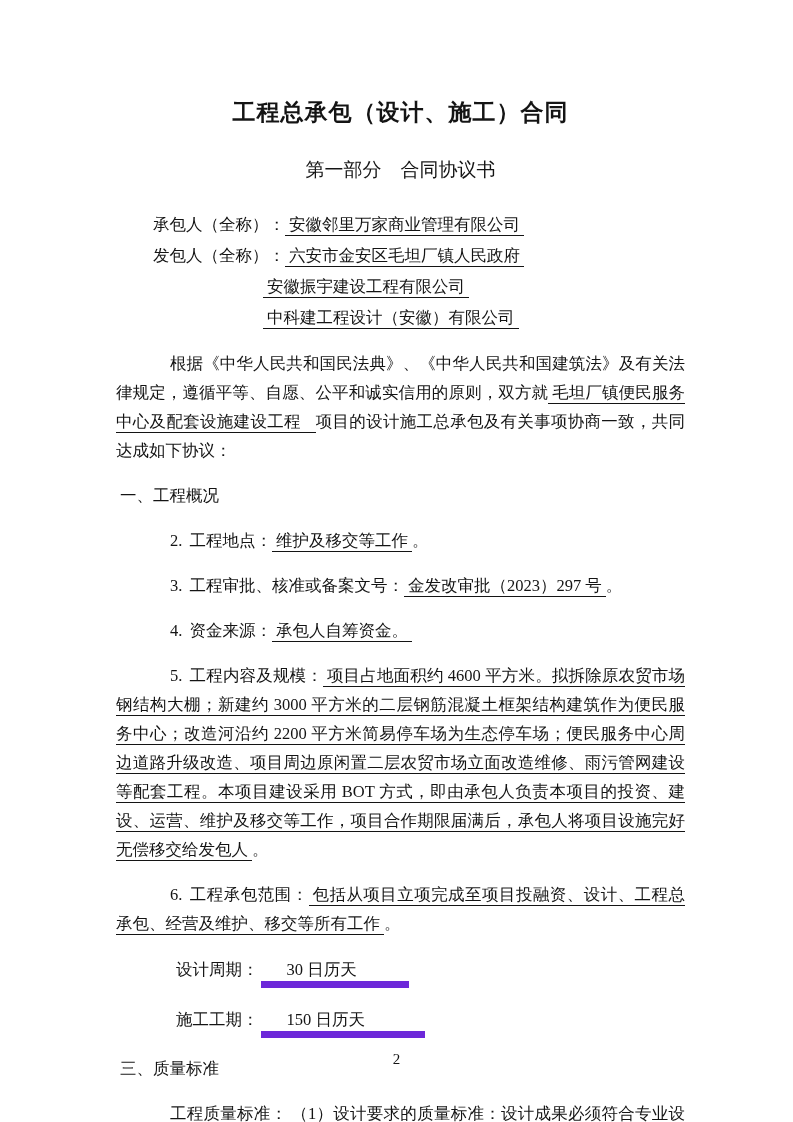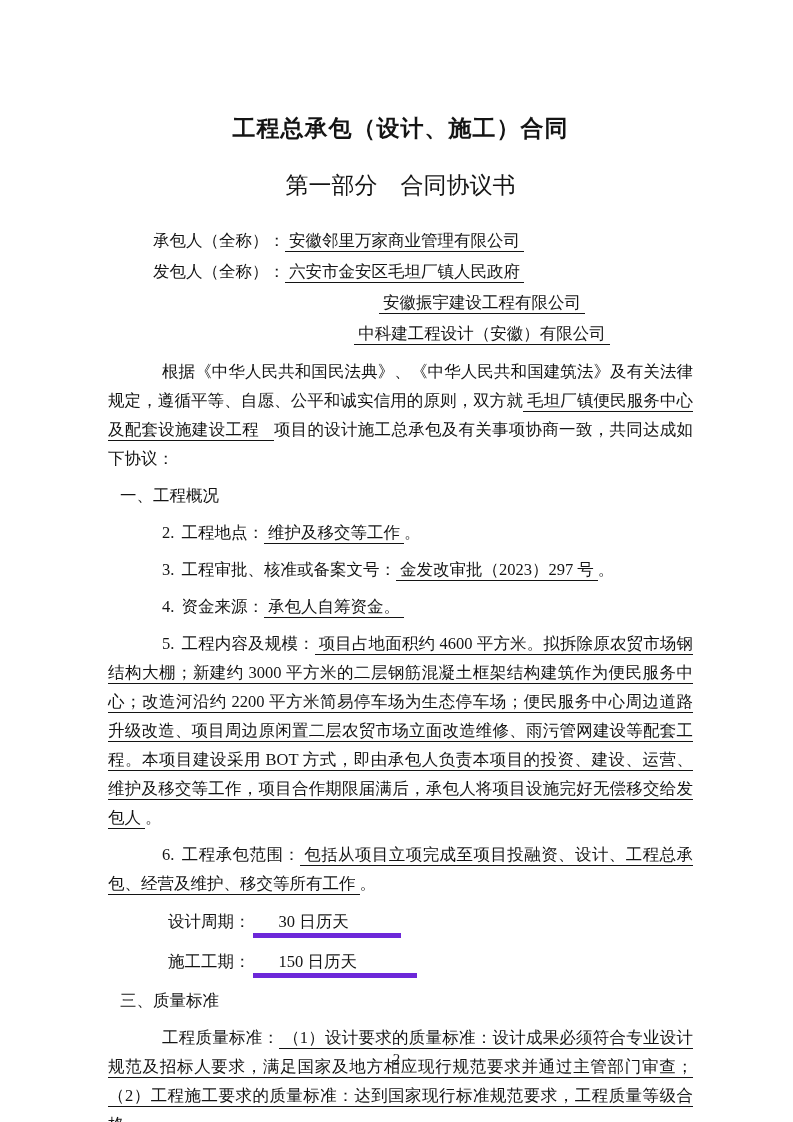--- a/index.html
+++ b/index.html
@@ -13,48 +13,48 @@
     font-family: "Liberation Serif", "DejaVu Serif", serif;
     color: #141414;
     font-size: 16.5px;
     line-height: 29px;
     overflow: hidden;
   }
   .title {
     font-size: 23px;
     font-weight: bold;
     text-align: center;
-    margin: 16px;
+    margin: 0;
     line-height: 34px;
     letter-spacing: 1px;
   }
   .subtitle {
-    font-size: 23px;
+    font-size: 19px;
     font-weight: normal;
     text-align: center;
     margin: 26px 0 25px 0;
     line-height: 28px;
   }
   .party-block { margin: 0; }
   .party-line { padding-left: 53px; line-height: 31px; }
-  .party-line.cont { padding-left: 163px; text-align: center; }
-  p { margin: 8px; text-align: justify; }
+  .party-line.cont { padding-left: 163px; }
+  p { margin: 16px; text-align: justify; }
   .indent { text-indent: 54px; }
   .heading { line-height: 29px; margin-left: 20px; }
   .num { margin-right: 7px; }
   .u {
     border-bottom: 1px solid #141414;
     padding: 0 4px 1px 4px;
   }
   .u-project { padding-right: 15px; }
   .duration-row { padding-left: 60px; line-height: 31px; }
   .dlabel { margin-right: 2px; }
   .field {
     display: inline-block;
-    border-bottom: 5px solid #6d28d9;
+    border-bottom: 7px solid #6d28d9;
     line-height: normal;
     padding-left: 26px;
     box-sizing: border-box;
   }
   .field-design { width: 148px; }
   .field-construction { width: 164px; }
   .page-num {
     position: absolute;
     bottom: 54px;
     left: 0;

